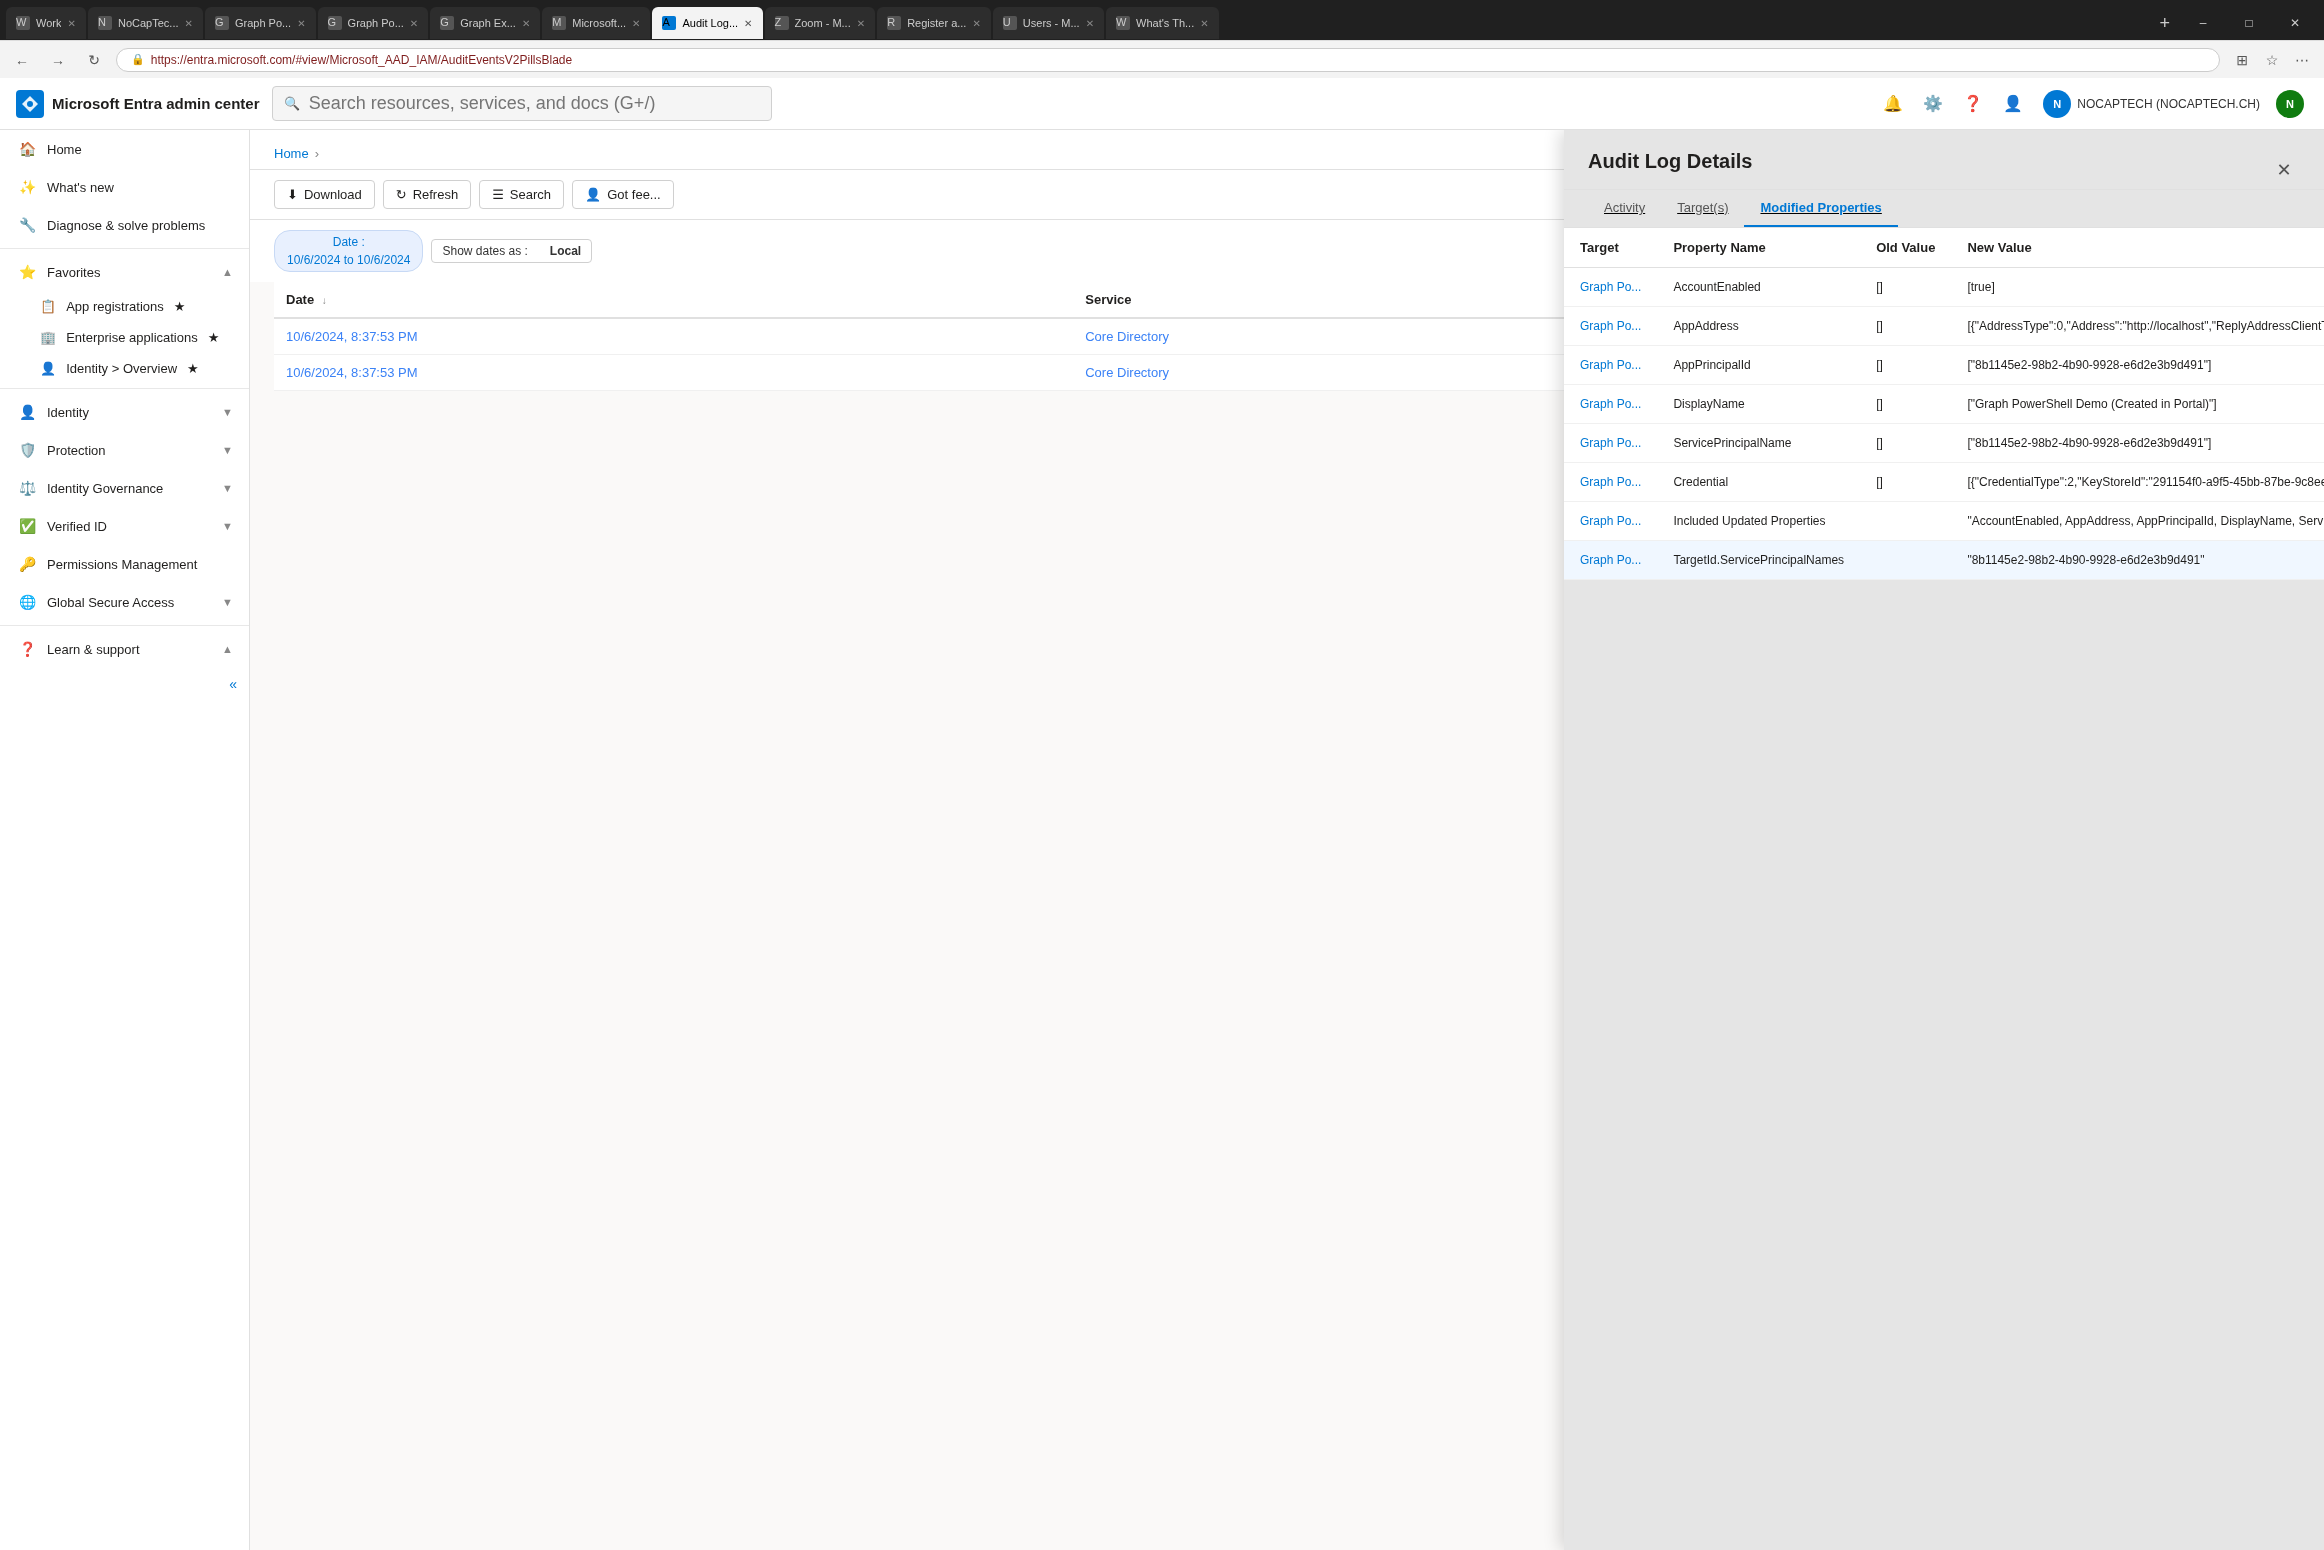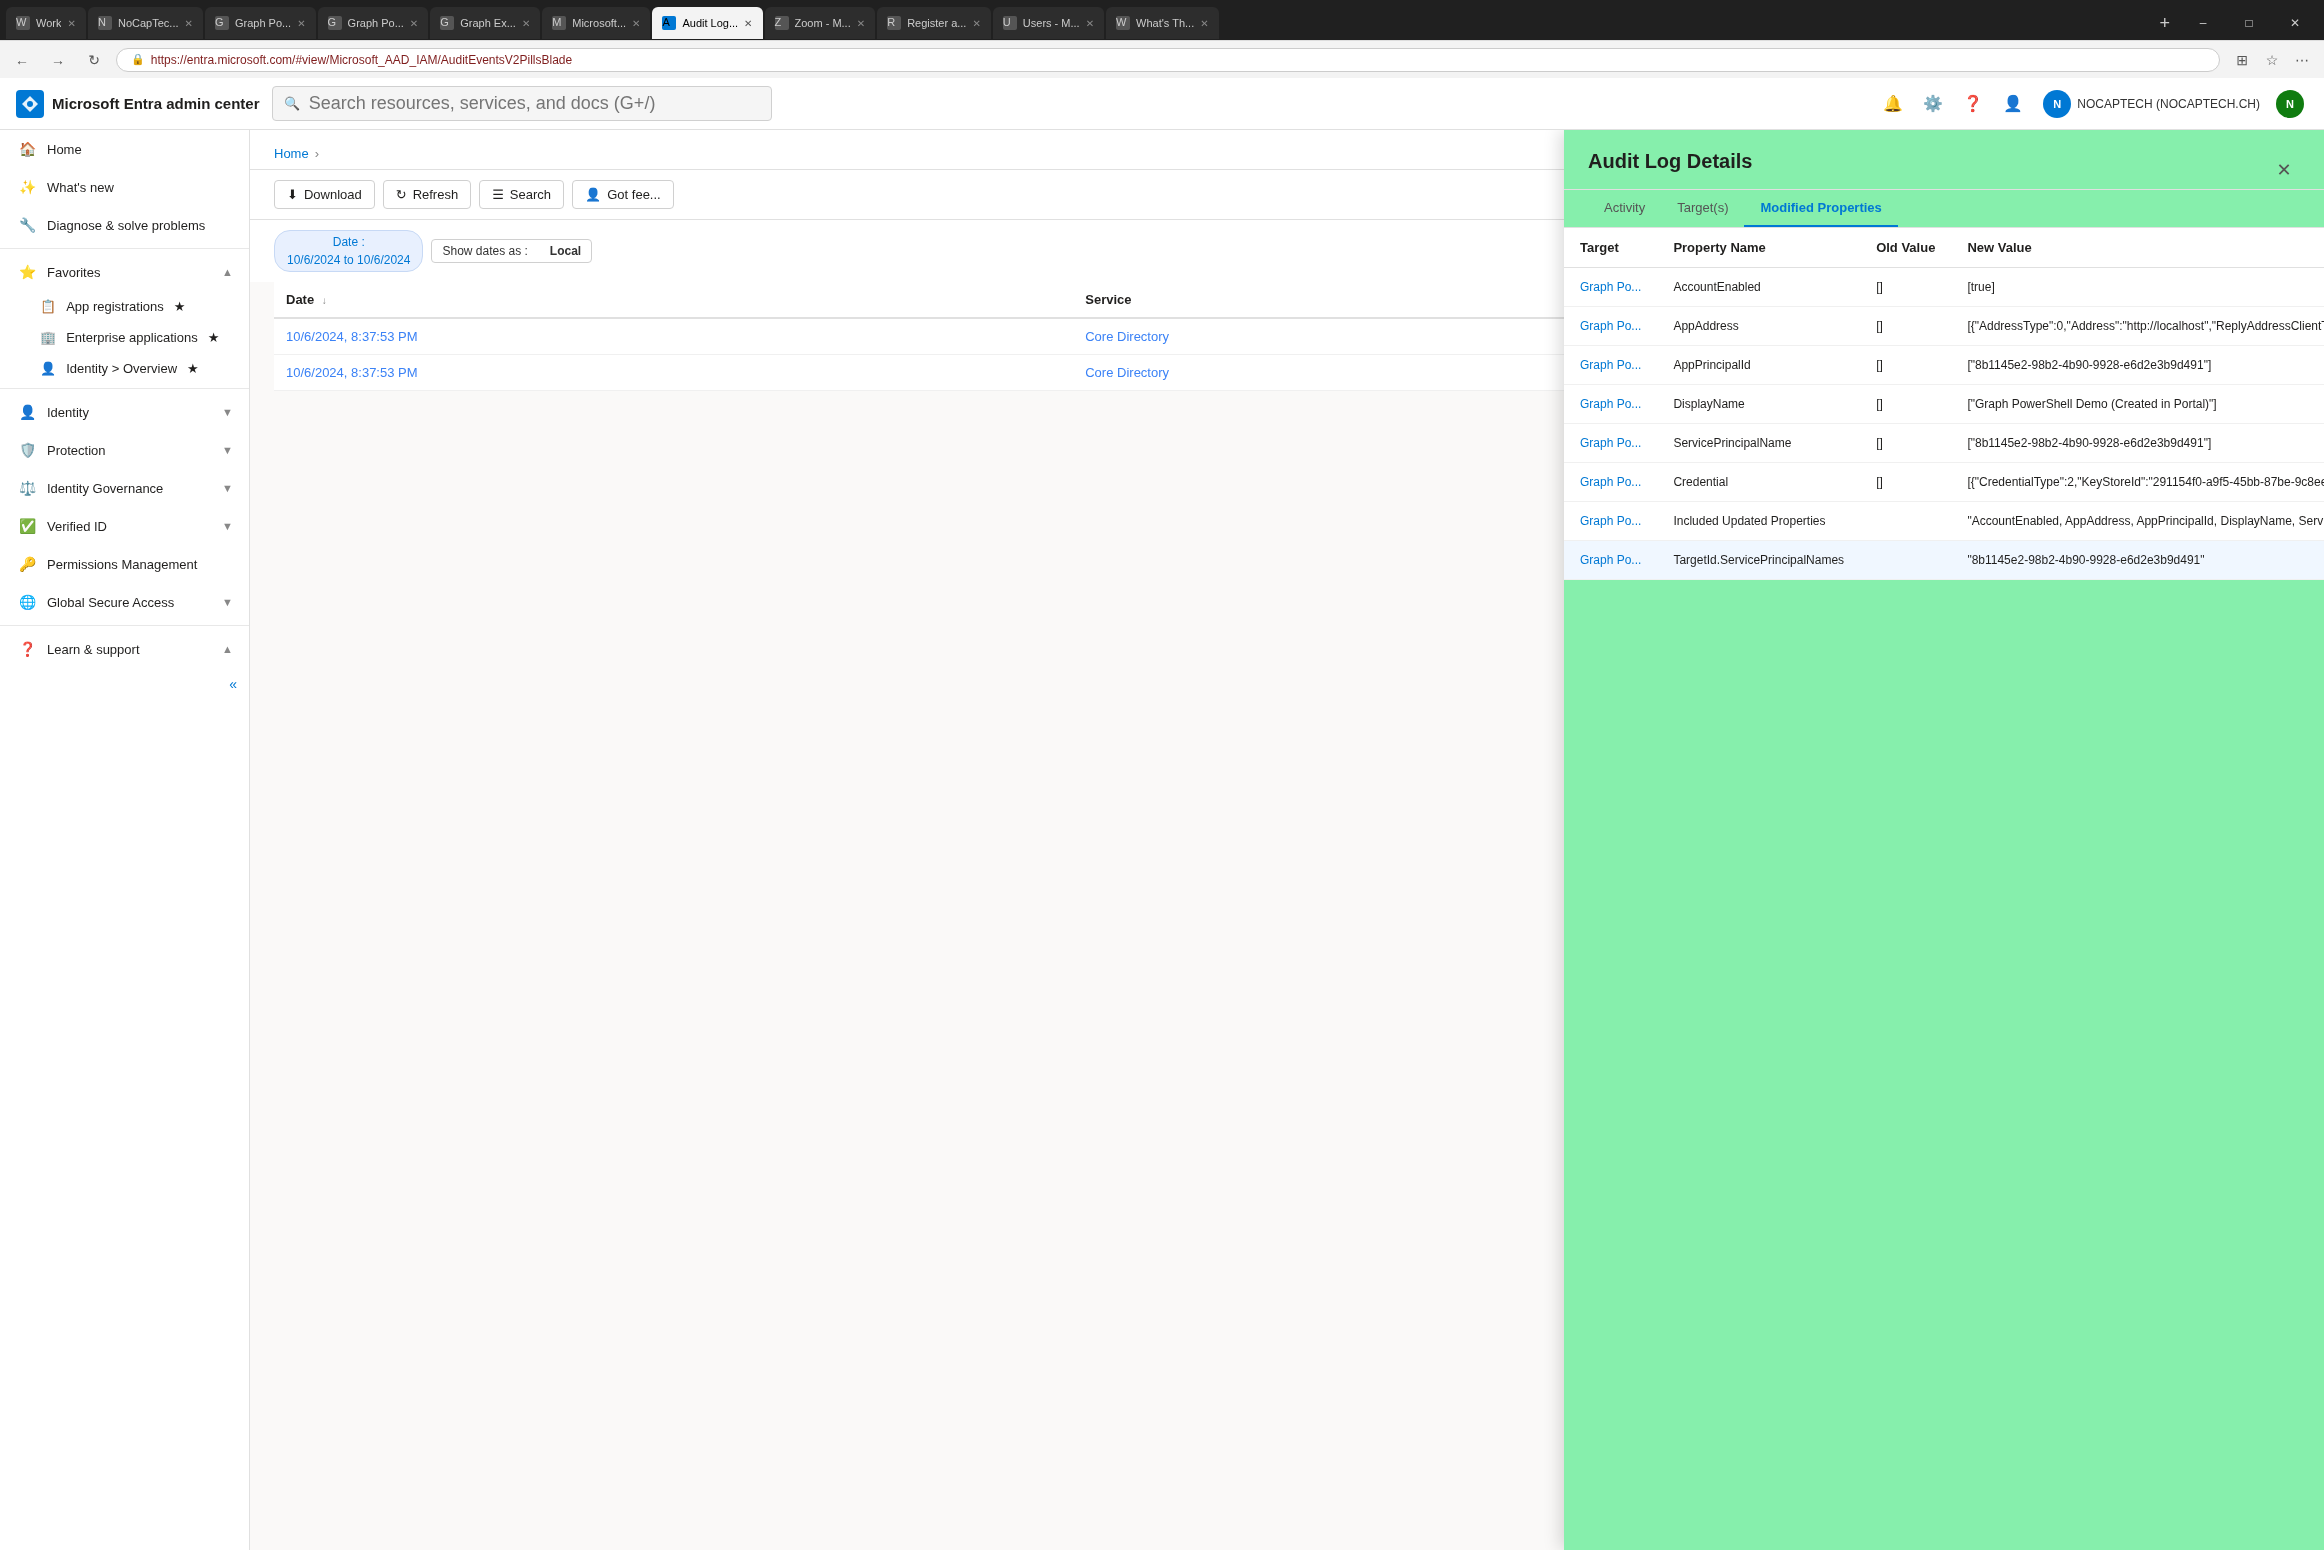--- a/index.html
+++ b/index.html
@@ -64,25 +64,25 @@
     .show-dates-btn { background: none; border: 1px solid #d0d0d0; border-radius: 4px; padding: 4px 10px; font-size: 12px; color: #333; cursor: pointer; display: flex; align-items: center; gap: 22px; }
 
     
     .table-container { flex: 1; overflow: auto; padding: 0 24px; }
     table { width: 100%; border-collapse: collapse; background: #fff; }
     th { text-align: left; padding: 10px 12px; font-size: 13px; font-weight: 600; color: #201f1e; border-bottom: 2px solid #e0e0e0; white-space: nowrap; cursor: pointer; }
     td { padding: 10px 12px; font-size: 13px; color: #3b82f6; border-bottom: 1px solid #f0f0f0; white-space: nowrap; }
     .sort-icon { font-size: 10px; color: #888; margin-left: 4px; }
 
     
-    .details-panel { position: absolute; top: 0; right: 0; width: 760px; height: 100%; background: #86efac; box-shadow: -4px 0 16px rgba(0,0,0,0.15); display: flex; flex-direction: column; z-index: 10; }
+    .details-panel { position: absolute; top: 0; right: 0; width: 760px; height: 100%; background: #e5e5e5; box-shadow: -4px 0 16px rgba(0,0,0,0.15); display: flex; flex-direction: column; z-index: 10; }
     .panel-header { display: flex; align-items: center; justify-content: space-between; padding: 20px 24px 0; border-bottom: 1px solid #e0e0e0; }
     .panel-title { font-size: 20px; font-weight: 600; color: #201f1e; padding-bottom: 16px; }
     .close-btn { width: 32px; height: 32px; border: none; background: none; cursor: pointer; border-radius: 4px; display: flex; align-items: center; justify-content: center; font-size: 18px; color: #555; }
-    .panel-tabs { display: flex; gap: 0; padding: 0 24px; border-bottom: 1px solid #e0e0e0; }
+    .panel-tabs { display: flex; gap: 0; padding: 0 24px; border-bottom: 1px solid #e0e0e0; text-decoration: underline; }
     .panel-tab { padding: 10px 16px; font-size: 13px; color: #555; cursor: pointer; border-bottom: 2px solid transparent; }
     .panel-tab.active { color: #0078d4; border-bottom-color: #0078d4; font-weight: 600; }
     .panel-content { flex: 1; overflow-y: auto; padding: 0; }
     .panel-table { width: 100%; border-collapse: collapse; }
     .panel-table th { text-align: left; padding: 12px 16px; font-size: 13px; font-weight: 600; color: #201f1e; border-bottom: 1px solid #e0e0e0; background: #fff; }
     .panel-table td { padding: 12px 16px; font-size: 12px; color: #201f1e; border-bottom: 1px solid #f0f0f0; vertical-align: top; word-break: break-all; }
     .panel-table tr.highlighted td { background: #f0f7ff; }
     .panel-table td:first-child { color: #0078d4; white-space: nowrap; }
 
     

